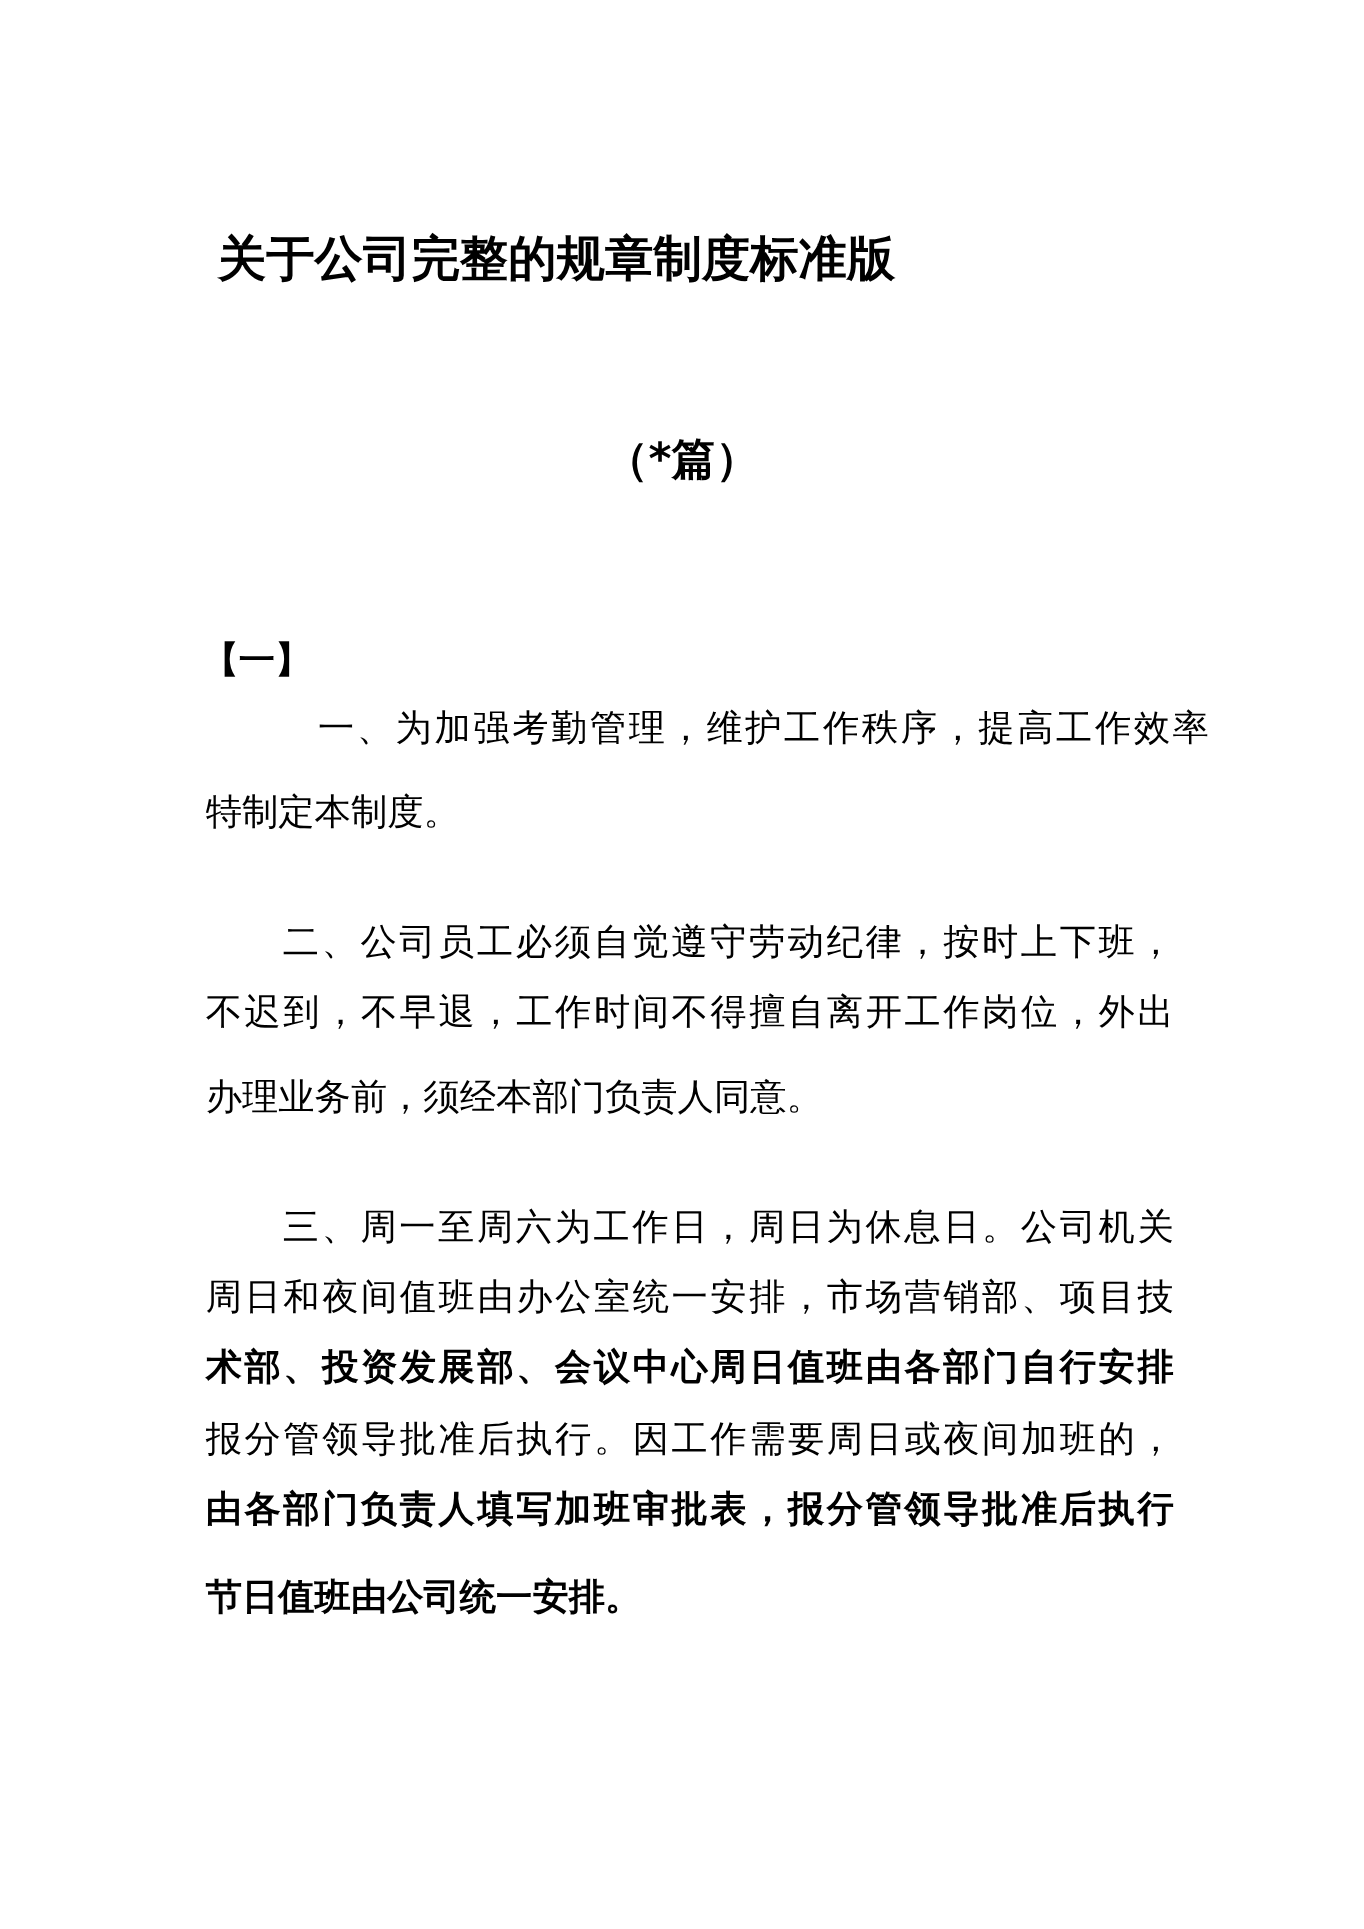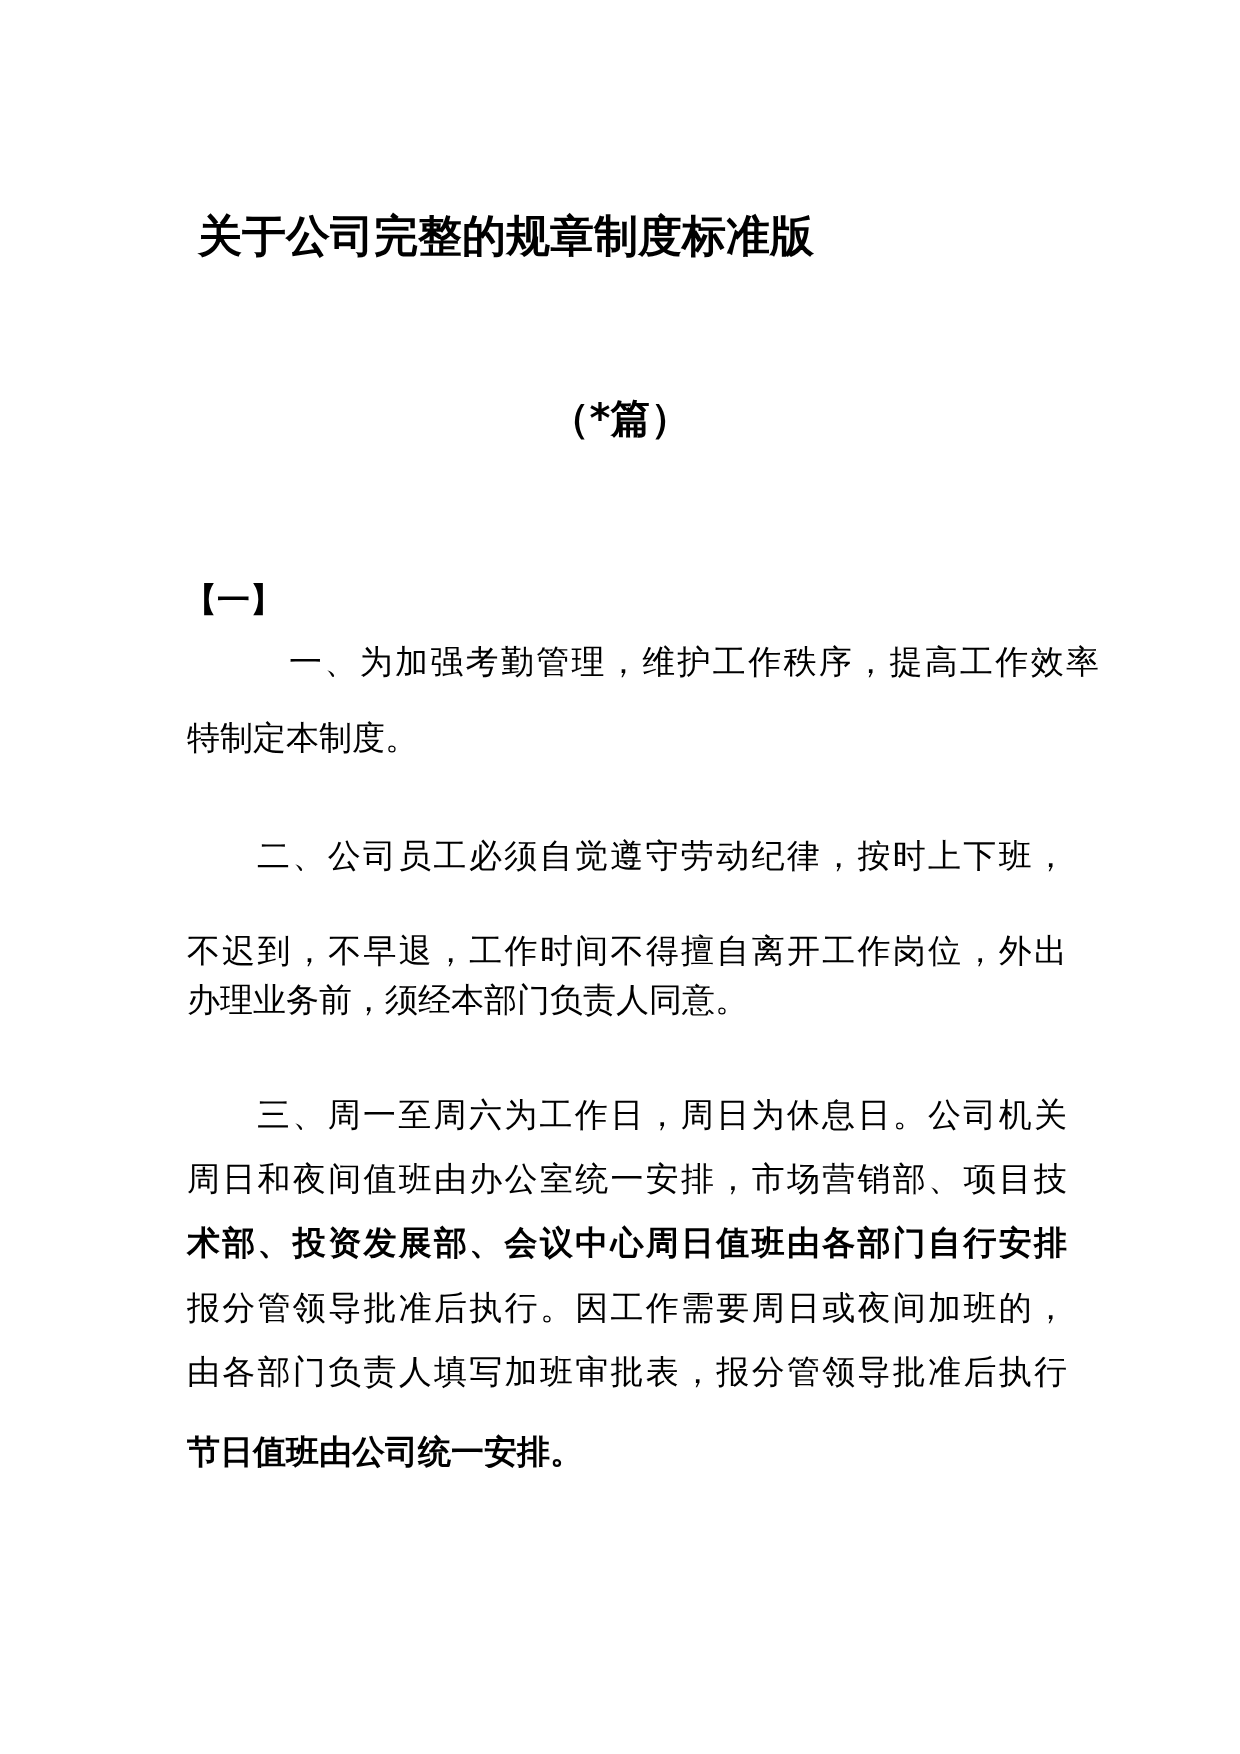--- a/index.html
+++ b/index.html
@@ -84,26 +84,26 @@
 
   <div class="section-label">【一】</div>
 
   <div>
     <div class="line first" style="top:640px;margin-left:32px;">一、为加强考勤管理，维护工作秩序，提高工作效率</div>
     <div class="line last" style="top:700px;">特制定本制度。</div>
   </div>
 
   <div>
     <div class="line first" style="top:834px;">二、公司员工必须自觉遵守劳动纪律，按时上下班，</div>
-    <div class="line" style="top:898px;margin-top:31px;">不迟到，不早退，工作时间不得擅自离开工作岗位，外出</div>
-    <div class="line last" style="top:962px;">办理业务前，须经本部门负责人同意。</div>
+    <div class="line" style="top:898px;">不迟到，不早退，工作时间不得擅自离开工作岗位，外出</div>
+    <div class="line last" style="top:962px;font-family:Liberation Mono, monospace;">办理业务前，须经本部门负责人同意。</div>
   </div>
 
   <div>
     <div class="line first" style="top:1093px;">三、周一至周六为工作日，周日为休息日。公司机关</div>
     <div class="line" style="top:1157px;">周日和夜间值班由办公室统一安排，市场营销部、项目技</div>
     <div class="line" style="top:1221px;font-weight:bold;">术部、投资发展部、会议中心周日值班由各部门自行安排</div>
     <div class="line" style="top:1286px;">报分管领导批准后执行。因工作需要周日或夜间加班的，</div>
-    <div class="line" style="top:1350px;">由各部门负责人填写加班审批表，报分管领导批准后执行</div>
+    <div class="line" style="top:1350px;font-weight:bold;">由各部门负责人填写加班审批表，报分管领导批准后执行</div>
     <div class="line last" style="top:1414px;font-weight:bold;">节日值班由公司统一安排。</div>
   </div>
 
 </div>
 
 </body></html>

